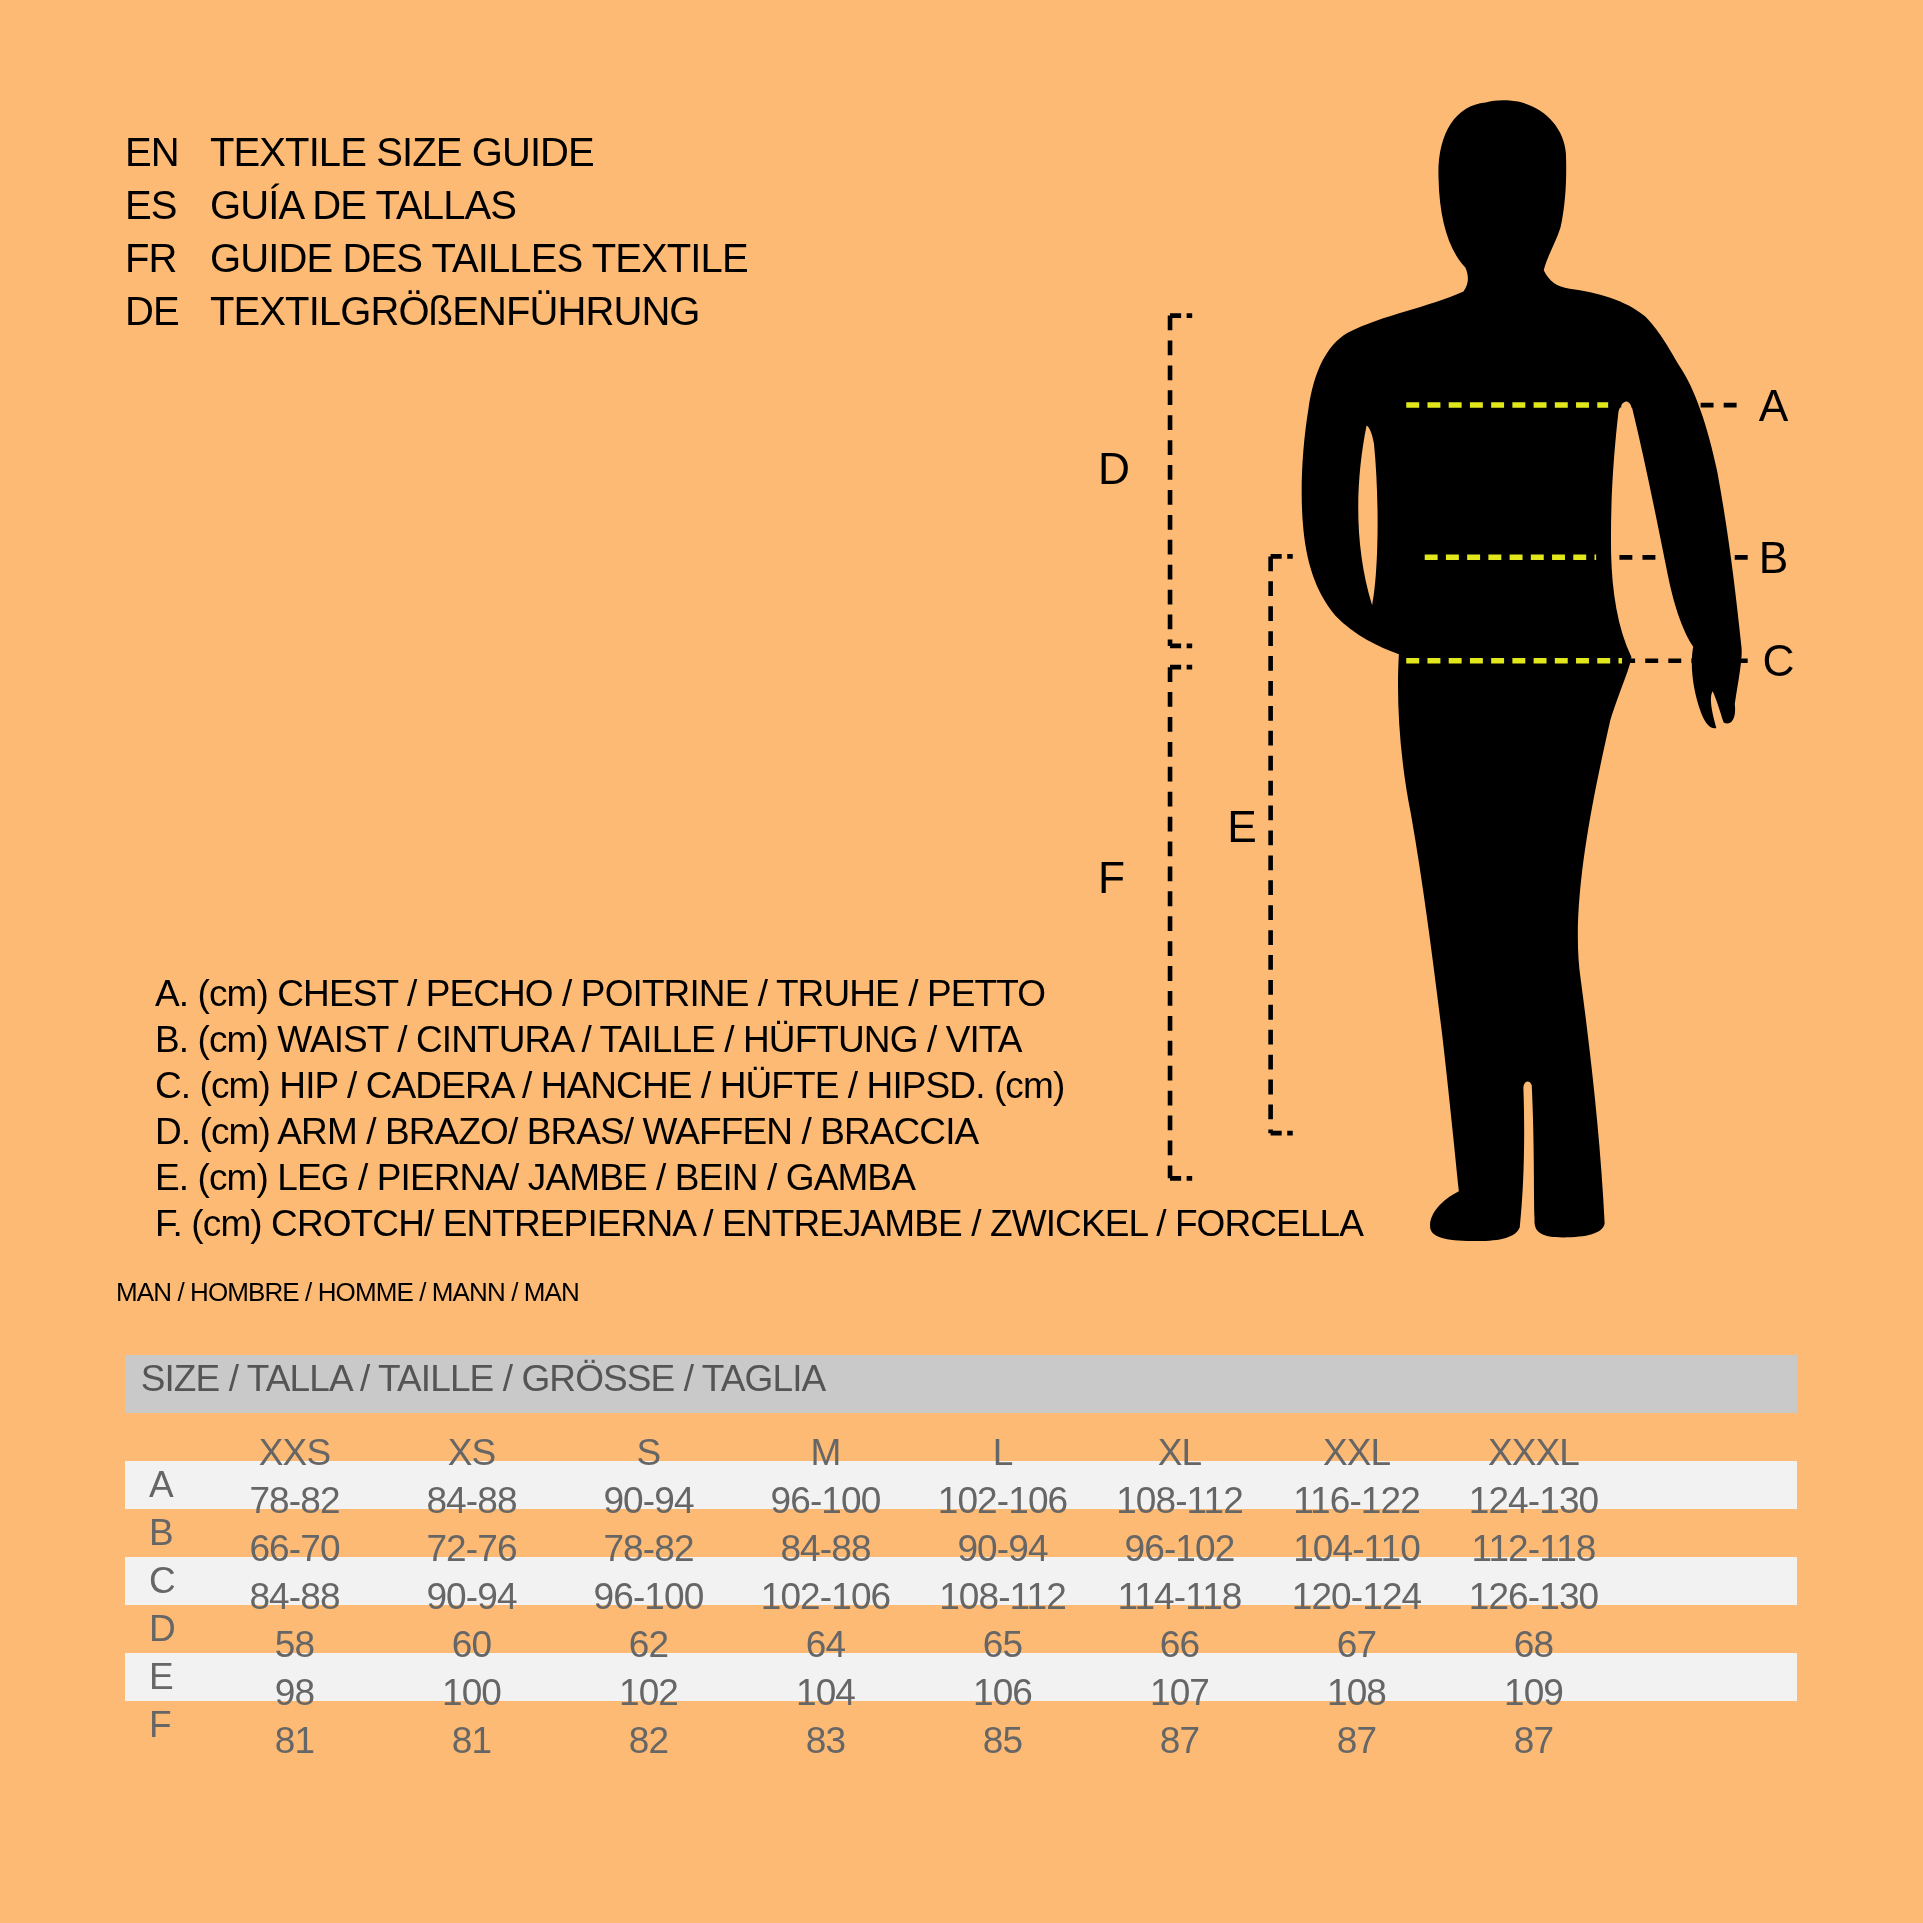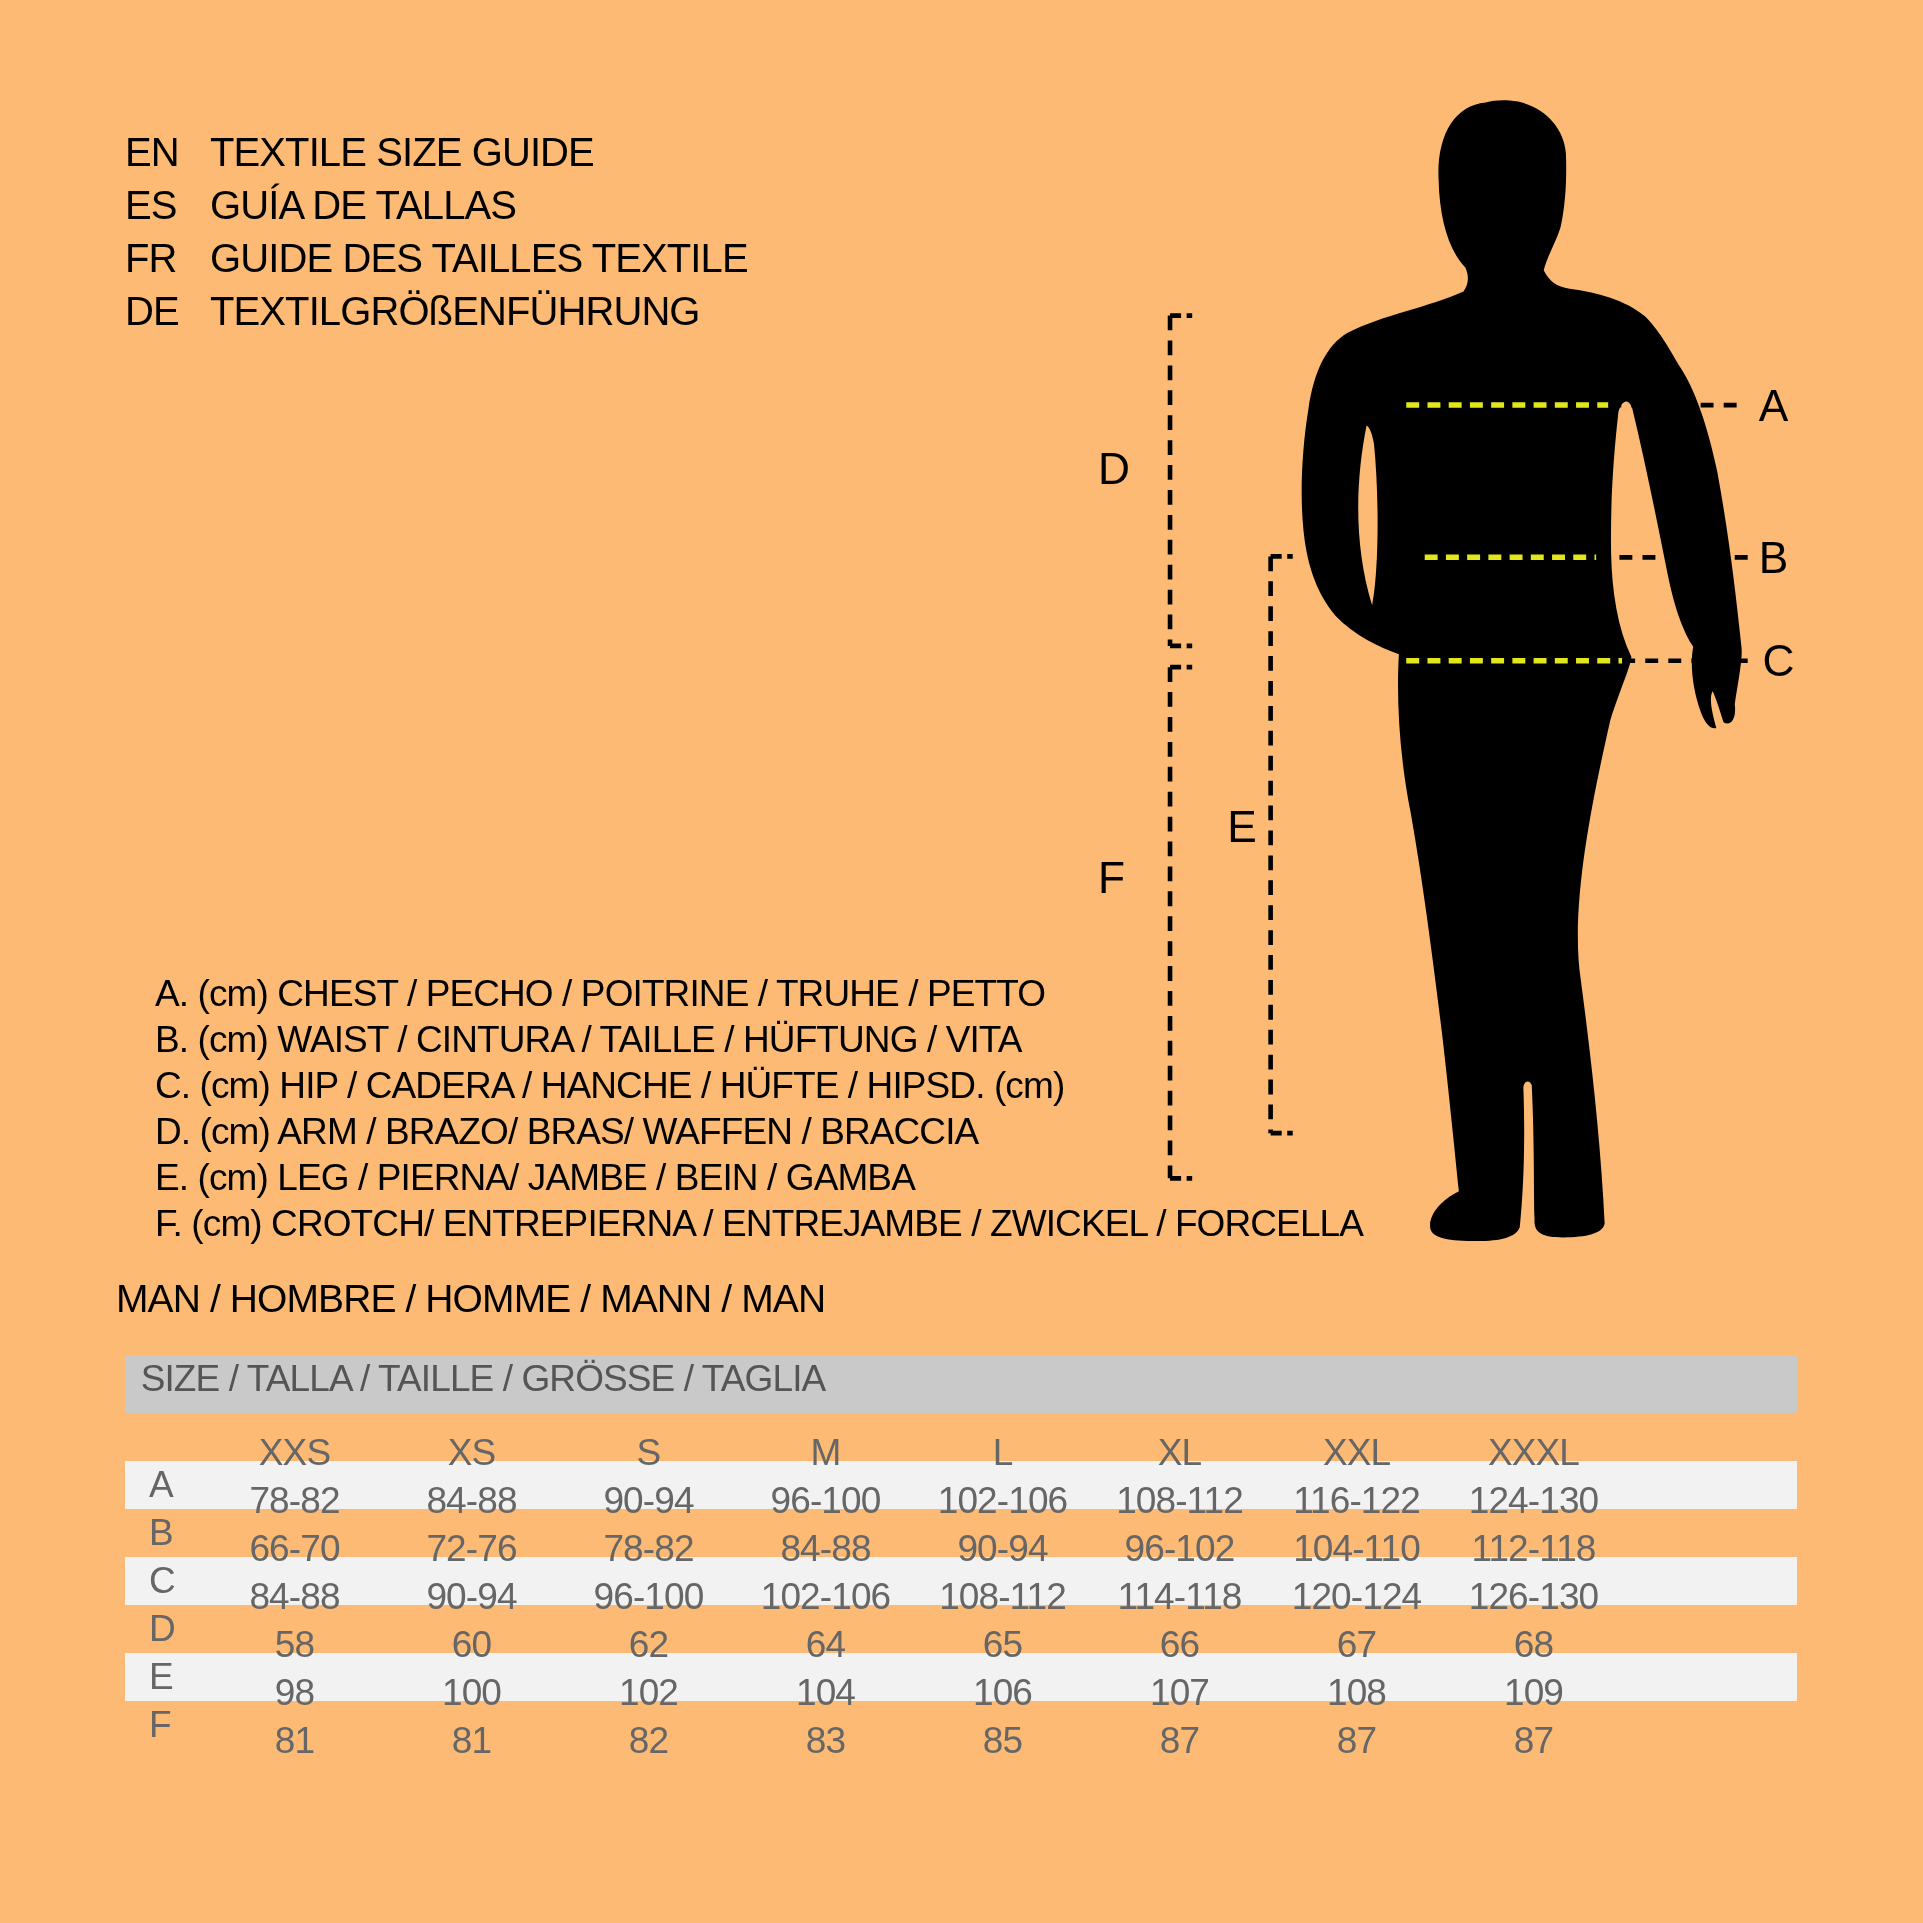--- a/index.html
+++ b/index.html
@@ -10,21 +10,21 @@
   
   #lang-block{position:absolute;left:125px;top:126px;}
   .lang-row{display:flex;height:53px;line-height:53px;font-size:40px;letter-spacing:-0.9px;}
   .lang-code{width:85px;}
   
   #figure-svg{position:absolute;left:0;top:0;width:1923px;height:1923px;}
   #figure-svg text{font-family:"Liberation Sans","DejaVu Sans",sans-serif;font-size:48px;fill:#000;}
   
   #legend-block{position:absolute;left:123px;top:971px;margin-left:32px;}
   .legend-row{height:46px;line-height:46px;font-size:37px;letter-spacing:-0.9px;white-space:nowrap;}
-  #subject-line{position:absolute;left:116px;top:1277px;font-size:39px;letter-spacing:-0.9px;}
+  #subject-line{position:absolute;left:116px;top:1277px;font-size:26px;letter-spacing:-0.9px;}
   
   #size-table{position:absolute;left:125px;top:1355px;width:1672px;}
   #size-table-title{height:58px;line-height:47px;background:#c9c9c9;color:#555;
     font-size:37px;letter-spacing:-0.9px;padding-left:15.7px;box-sizing:border-box;}
   .trow{display:flex;height:48px;line-height:48px;font-size:37px;color:#666;letter-spacing:-0.9px;}
   .cell-label{width:81px;padding-left:24px;box-sizing:border-box;text-align:left;}
   .cell-val{width:177px;text-align:center;margin-top:16px;}
   #size-rows > div:nth-of-type(odd){background:#f2f2f2;}
 </style>
 </head>

